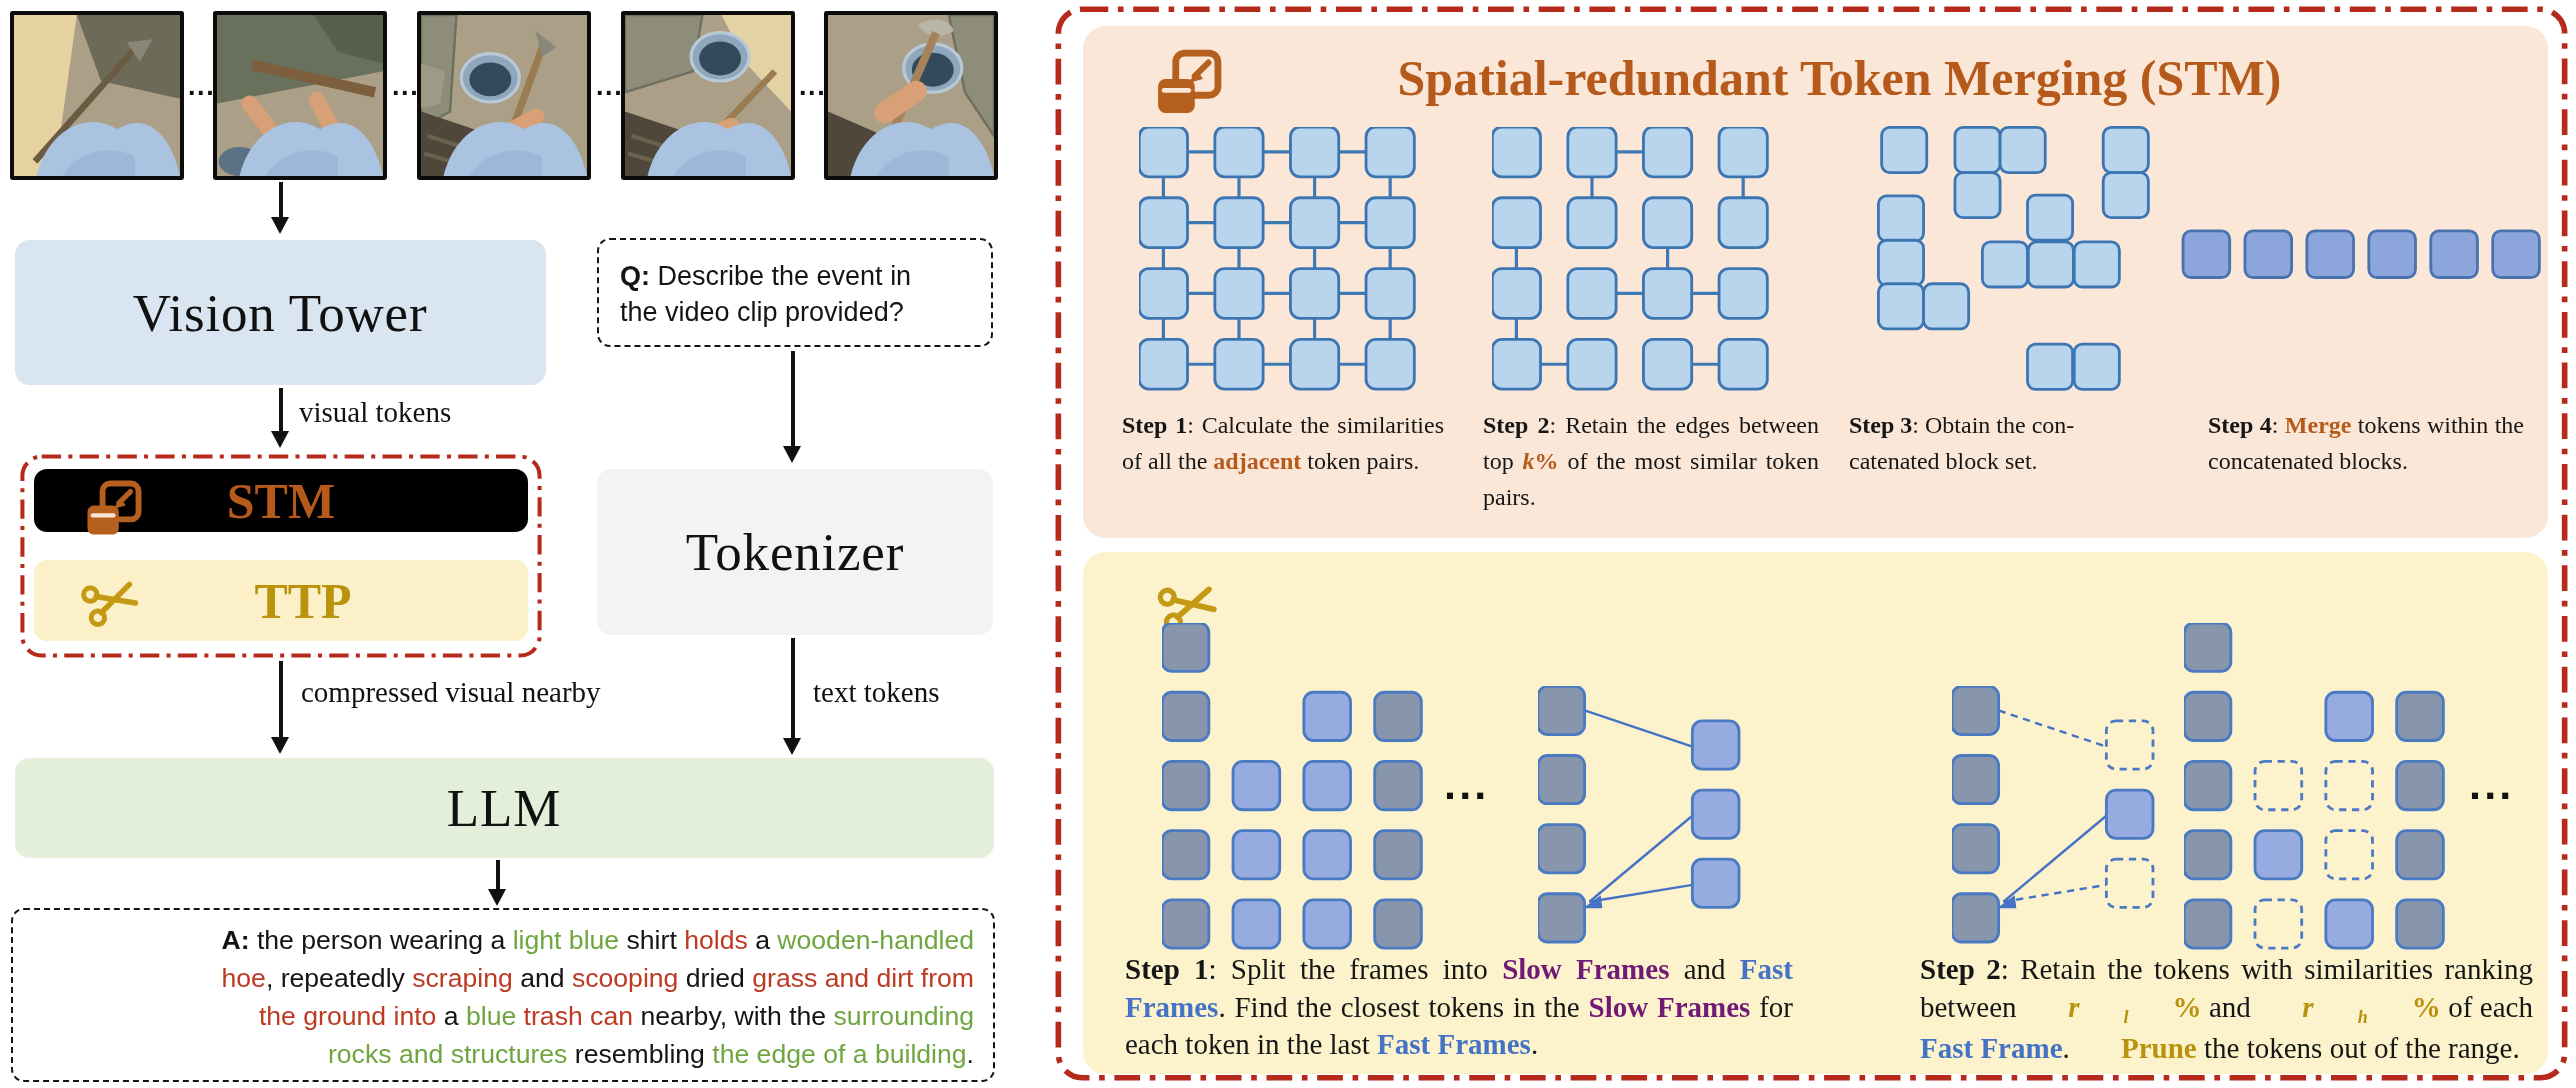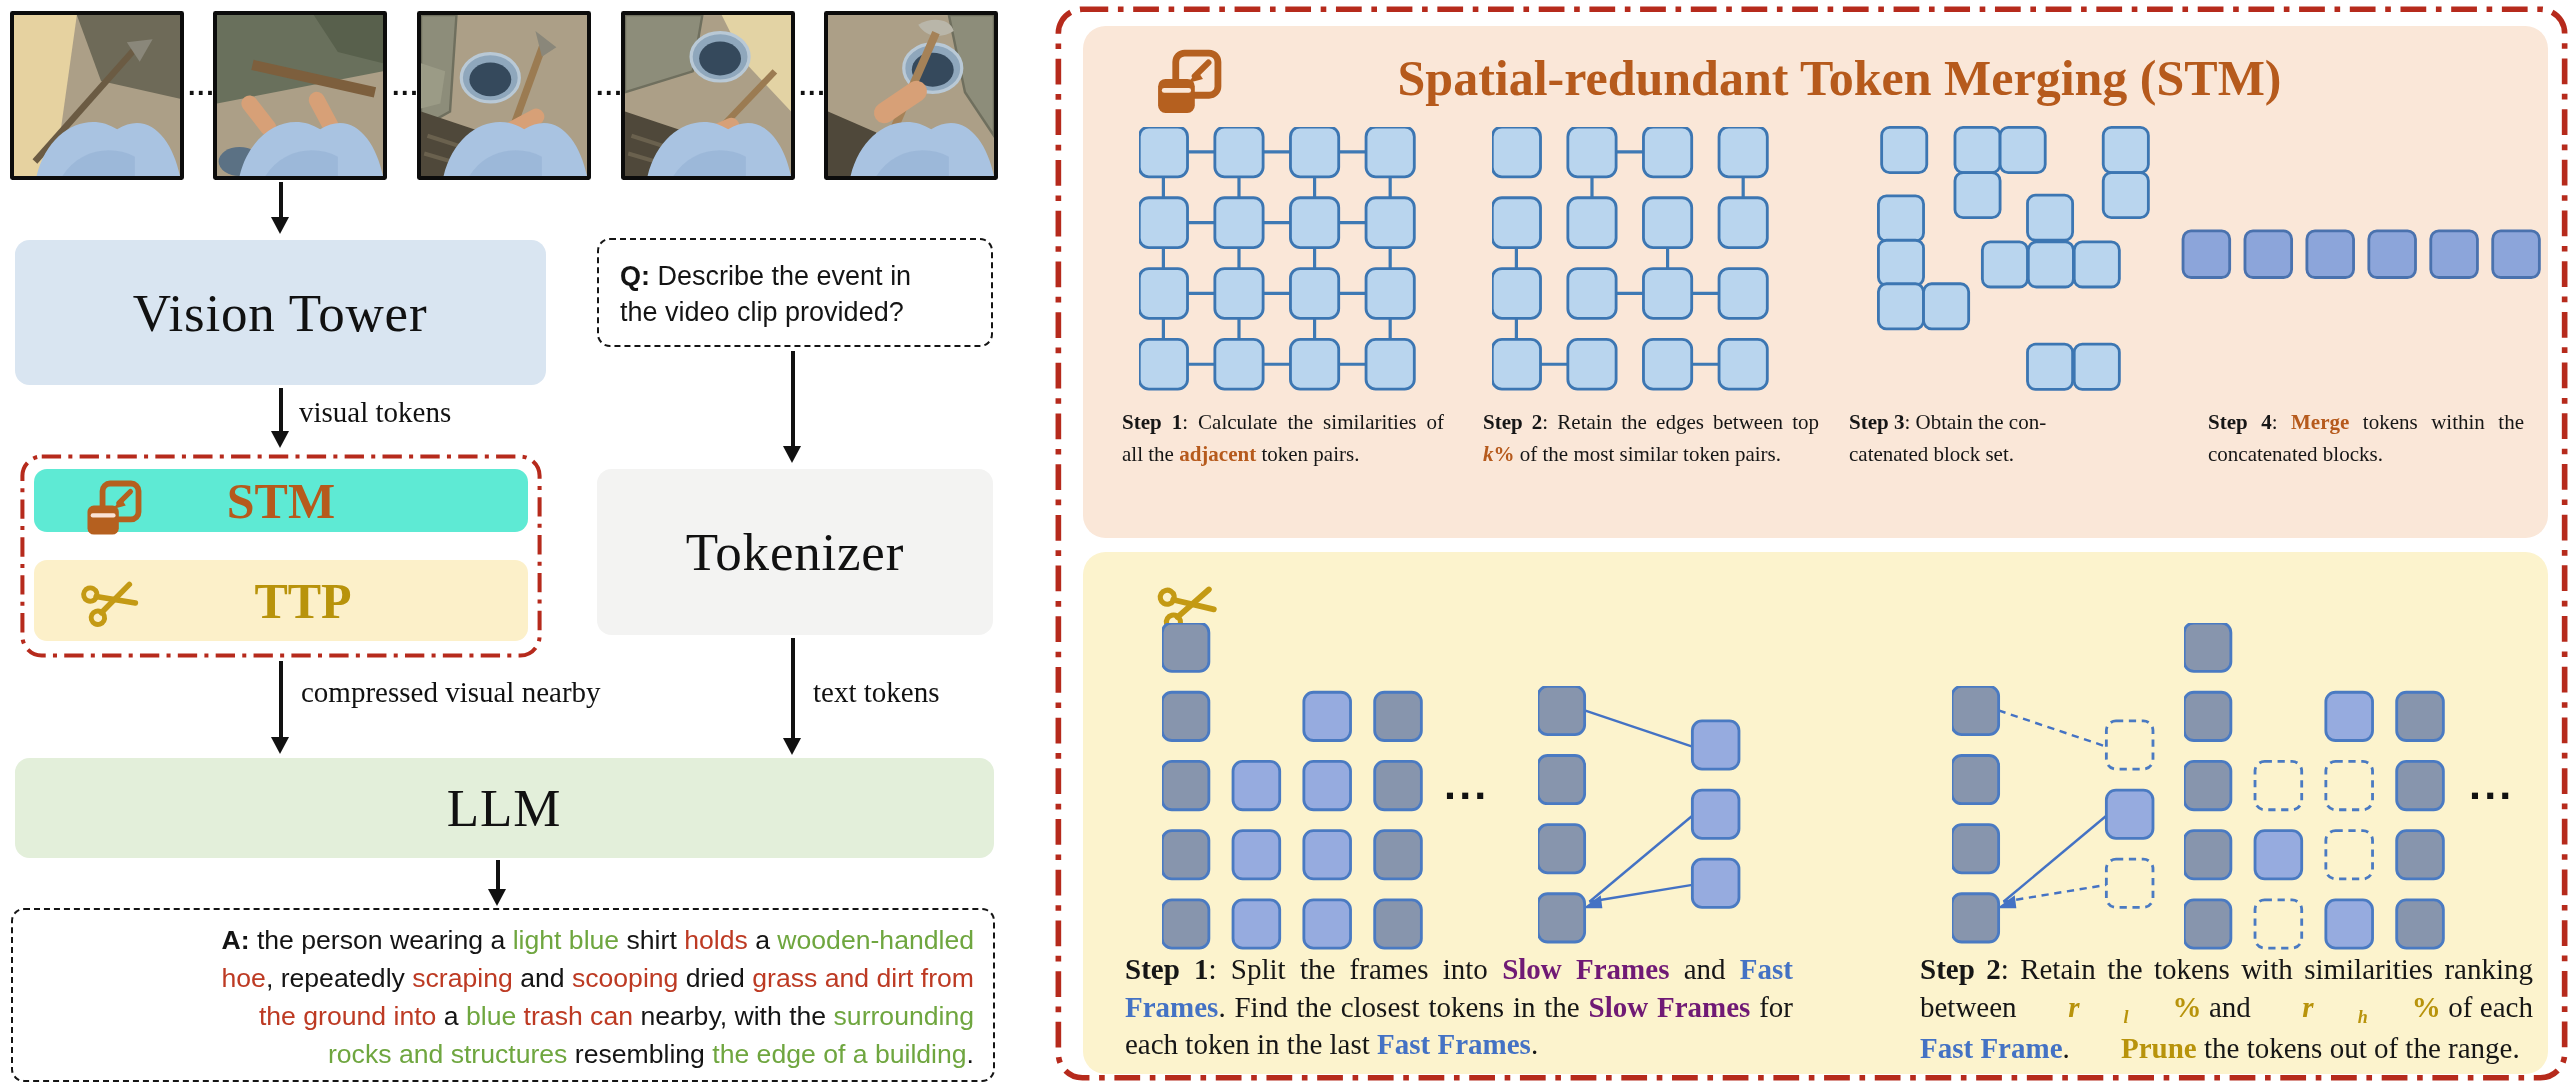--- a/index.html
+++ b/index.html
@@ -21,21 +21,21 @@
               border:9.7px solid transparent;border-bottom:0;border-top:17.7px solid #111;}
   .toklabel{position:absolute;font-size:29px;color:#111;}
   .modbox{position:absolute;border-radius:13px;}
   .modlabel{position:absolute;inset:0;display:flex;align-items:center;justify-content:center;
             font-weight:bold;font-size:50px;}
   .icon-slot{position:absolute;}
   .icon-slot svg{display:block;width:100%;height:100%;}
   
   .panel{position:absolute;border-radius:22.5px;}
   .ptitle{position:absolute;left:0;right:0;text-align:center;font-weight:bold;font-size:50px;}
-  .steptext{position:absolute;font-size:21px;line-height:1.5;text-align:justify;color:#161616;}
+  .steptext{position:absolute;font-size:24px;line-height:1.5;text-align:justify;color:#161616;}
   .steptext2{position:absolute;font-size:29px;line-height:1.3;text-align:justify;color:#161616;}
   .bigdots{position:absolute;font-weight:bold;font-size:43px;letter-spacing:3.2px;color:#111;
            font-family:"Liberation Sans",sans-serif;}
   
   .fw-b{font-weight:bold;}
   .fs-i{font-style:italic;}
   .c-green{color:#6fa63f;}
   .c-red{color:#bd3a23;}
   .c-orange{color:#b65a1c;}
   .c-gold{color:#b8930b;padding-left:44px;}
@@ -141,21 +141,21 @@
     <div class="qa-text"><span class="fw-b">Q:</span><span> Describe the event in</span><br><span>the video clip provided?</span></div>
   </div>
 
   <div class="arr" style="left:279px;top:388px;height:43px;"></div>
   <div class="toklabel" style="left:299px;top:396px;">visual tokens</div>
 
   <svg class="abs" style="left:20px;top:454px;" width="522" height="204" viewBox="0 0 648 253">
     <rect x="3" y="3" width="642" height="247" rx="24" fill="none" stroke="#b62a1c" stroke-width="5" stroke-dasharray="24 9 5 9"></rect>
   </svg>
 
-  <div class="modbox" style="left:34px;top:469px;width:494px;height:63px;background:#5eead4;">
+  <div class="modbox" style="left:34px;top:469px;width:494px;height:63px;background:#000000;">
     <span class="icon-slot" id="stm-mod-icon" style="left:50px;top:11.3px;width:58px;height:58px;">
         <svg viewBox="0 0 100 100">
           <rect x="32" y="6" width="62" height="62" rx="13" fill="none" stroke="#b5601f" stroke-width="10"></rect>
           <line x1="80" y1="20" x2="60" y2="40" stroke="#b5601f" stroke-width="9" stroke-linecap="round"></line>
           <path d="M50,50 L72,44 L64,32 Z" fill="#b5601f"></path>
           <rect x="6" y="44" width="54" height="50" rx="11" fill="#b5601f"></rect>
           <line x1="15" y1="61" x2="51" y2="61" stroke="#fbe3d6" stroke-width="7" stroke-linecap="round"></line>
         </svg>
       </span>
     <span class="modlabel c-orange">STM</span>

